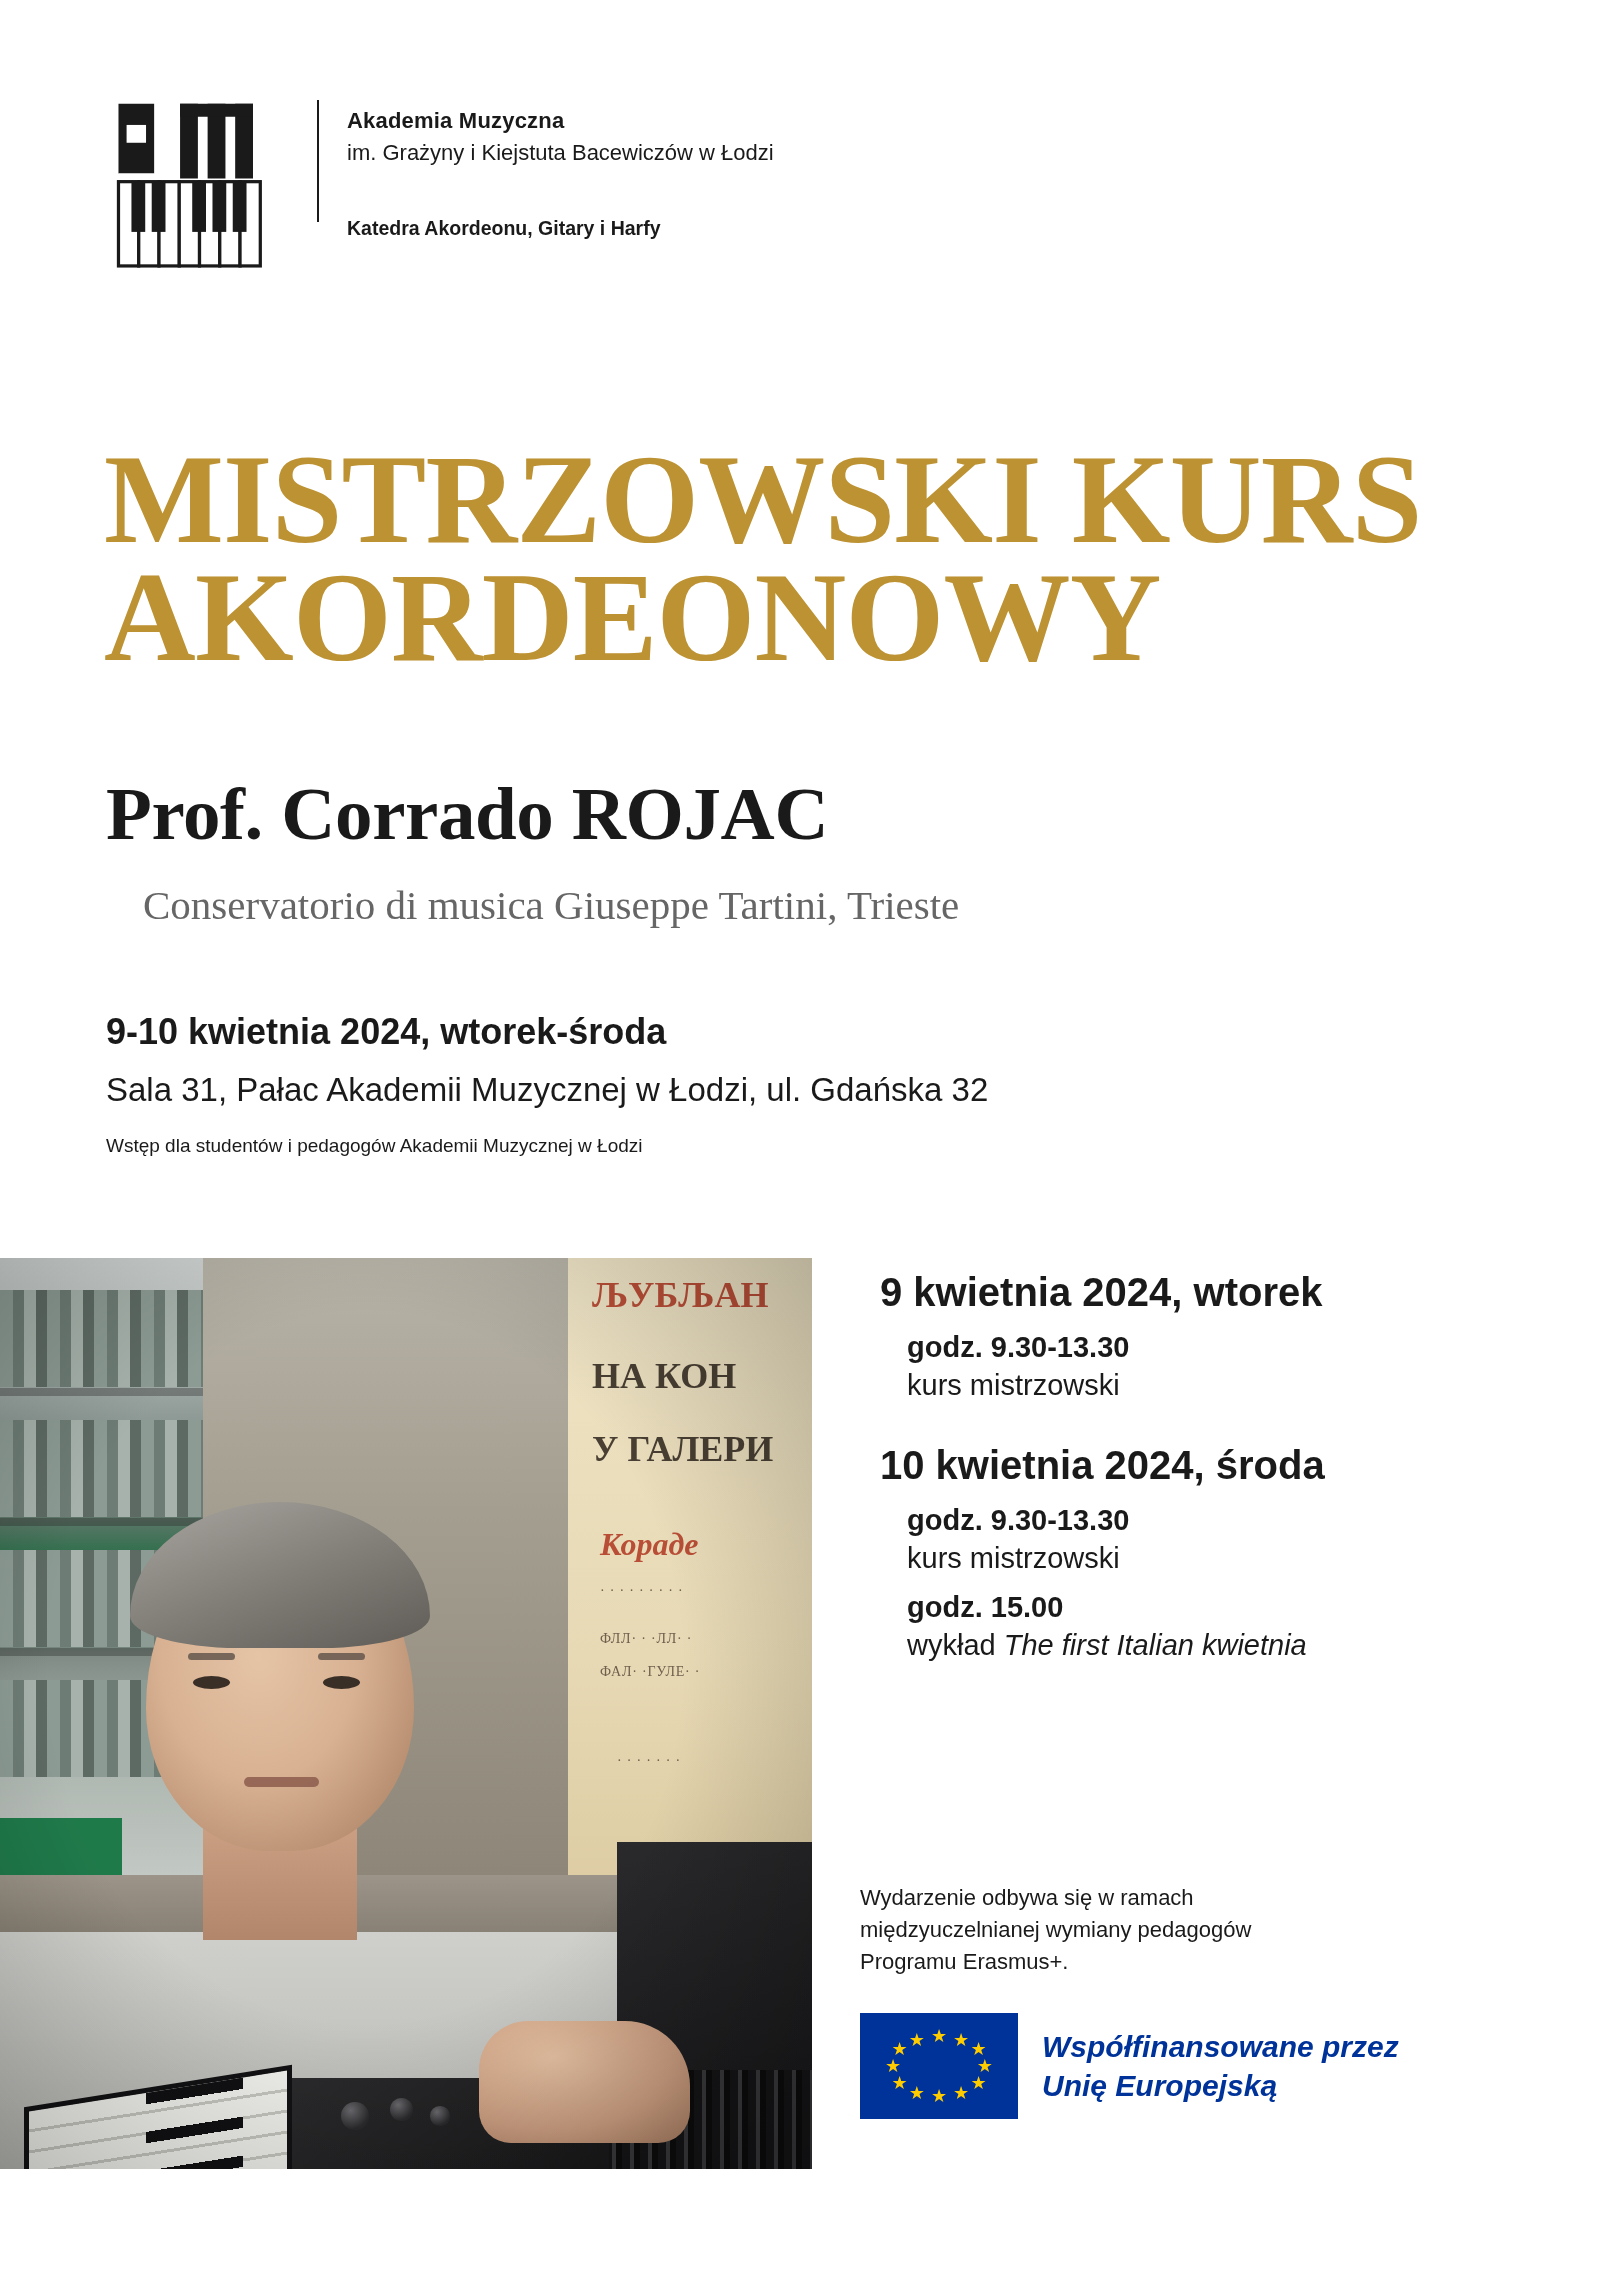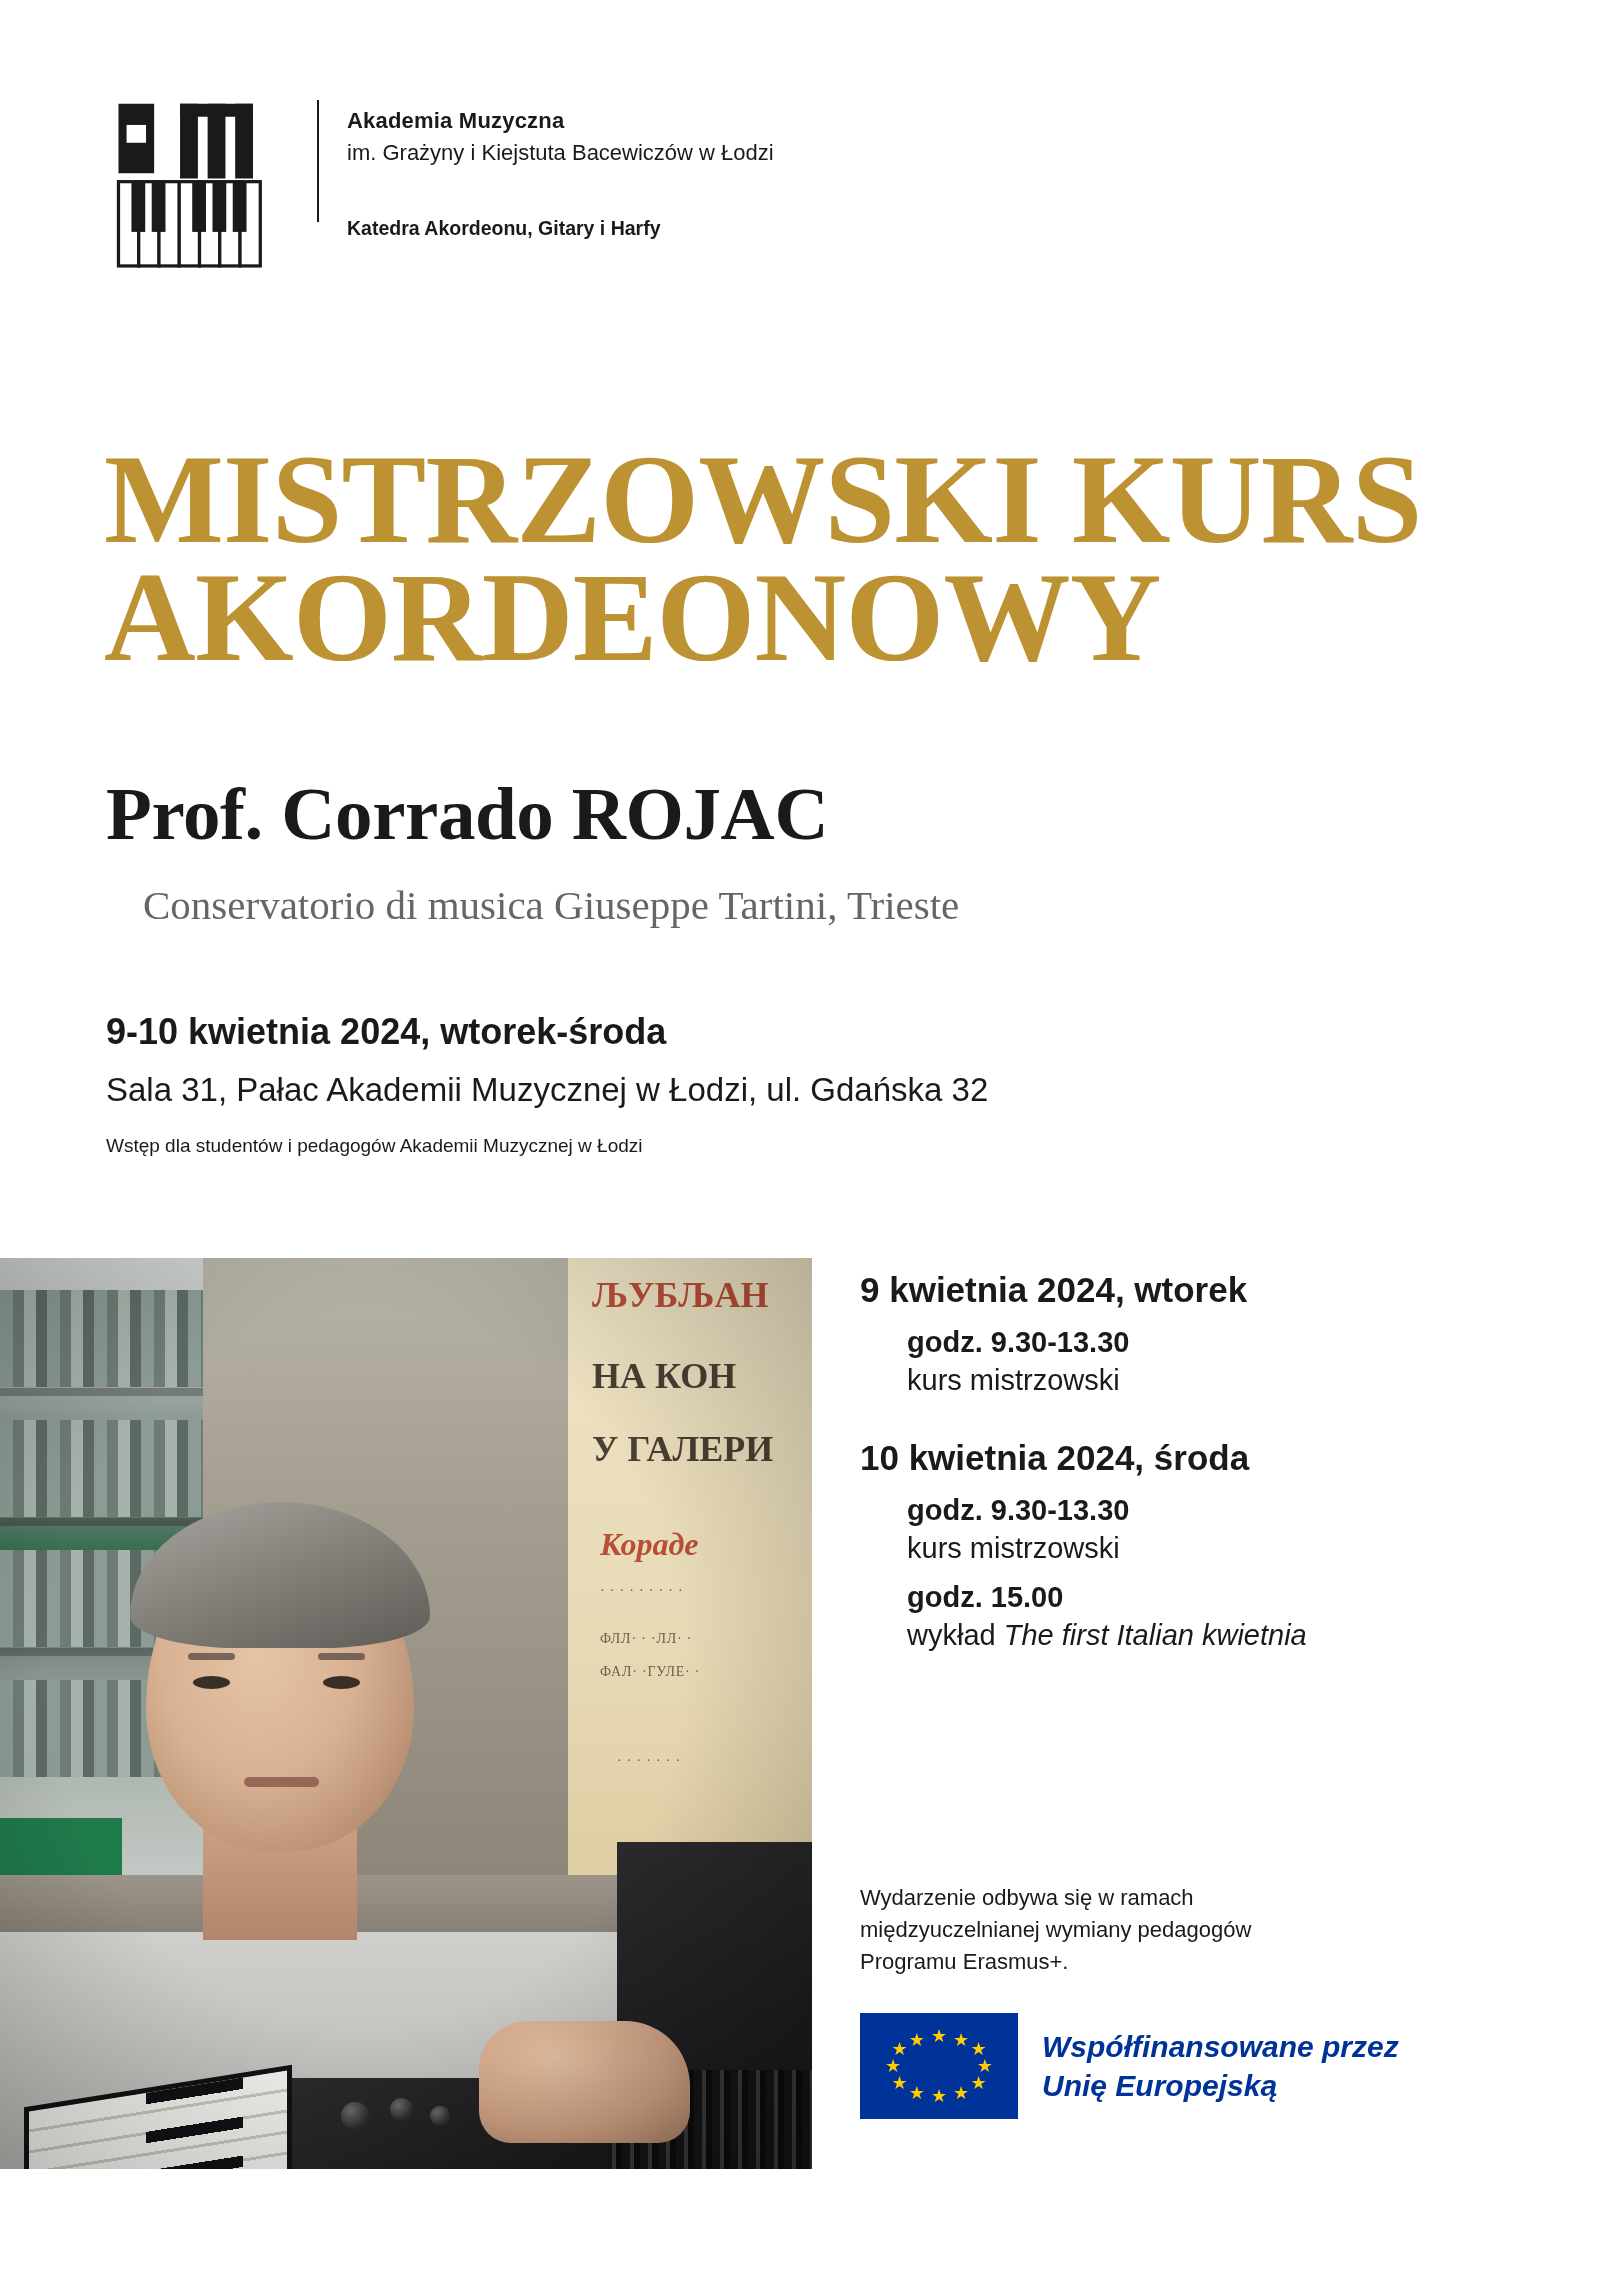--- a/index.html
+++ b/index.html
@@ -270,24 +270,25 @@
   }
 
   
   .schedule {
     position: absolute;
     left: 860px;
     top: 1270px;
     width: 682px;
   }
   .sched-day {
-    font-size: 35px;
+    font-size: 40px;
     font-weight: bold;
     margin-top: 0;
     white-space: nowrap;
+    margin-left: 20px;
   }
   .sched-day.second { margin-top: 41px; }
   .sched-item {
     margin-left: 47px;
     margin-top: 16px;
   }
   .sched-time {
     font-size: 29px;
     font-weight: bold;
     white-space: nowrap;

